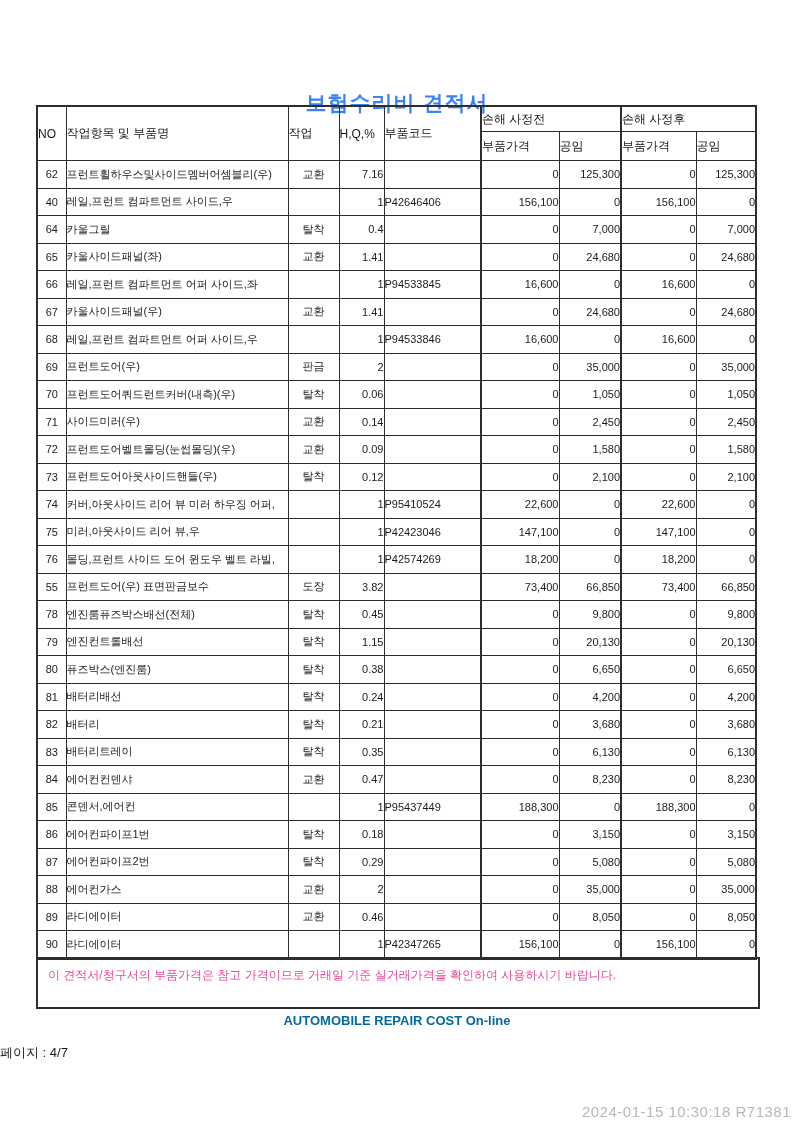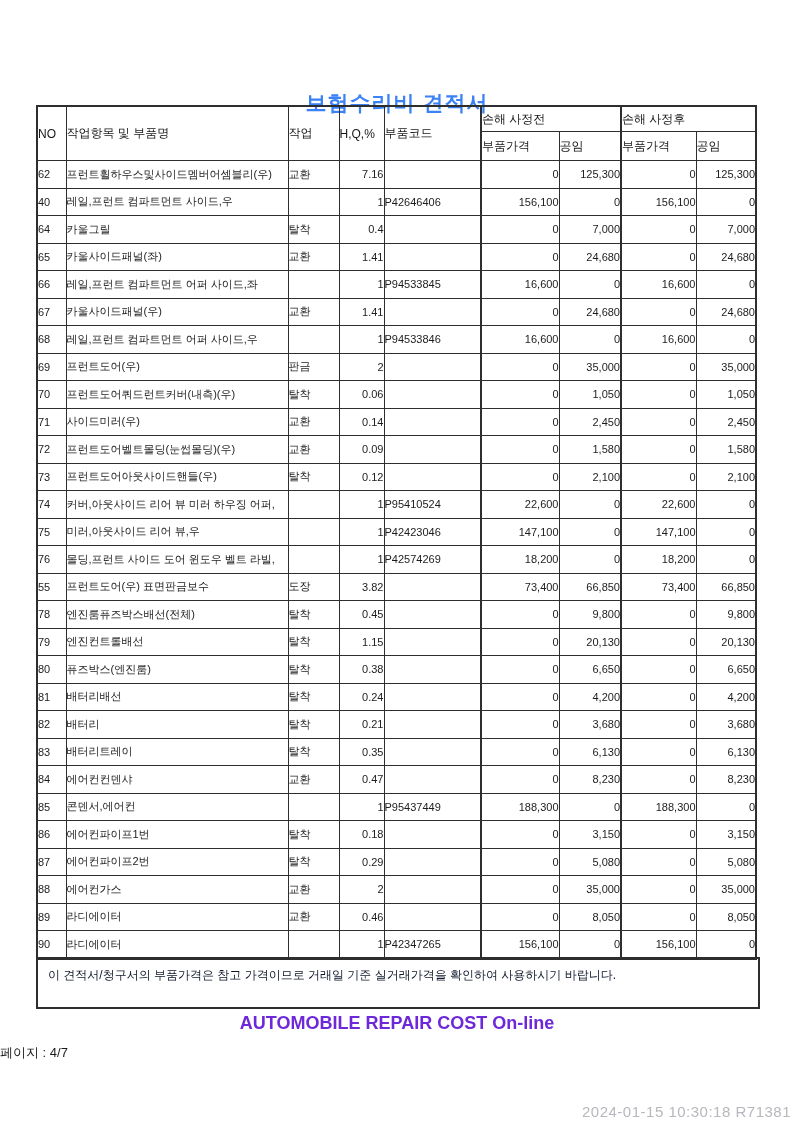--- a/index.html
+++ b/index.html
@@ -51,44 +51,44 @@
     color: #161616;
   }
   thead tr.hrow1 th { height: 24px; }
   thead tr.hrow2 th { height: 28px; }
   table.estimate tbody td {
     height: 26.5px;
     font-size: 11px;
     color: #1c1c1c;
   }
   .grp-l { border-left: 2px solid #2e2e2e !important; }
-  .c-center { text-align: left; }
+  .c-center { text-align: center; }
   .c-name   { text-align: left; padding-left: 17px; padding-right: 4px; margin-left: 37px; }
   .c-right  { text-align: right; padding-right: 4px; }
   .c-code   { text-align: left; padding-left: 5px; }
   .notice-box {
     position: absolute;
     left: 36px;
     top: 957px;
     width: 700px;
     height: 30px;
     border: 2px solid #2e2e2e;
     padding: 8px 10px 10px 10px;
     font-size: 12px;
-    color: #0f172a;
+    color: #ec4899;
   }
   .footer-title {
     position: absolute;
     top: 1013px;
     left: 0;
     width: 100%;
     text-align: center;
-    font-size: 18px;
+    font-size: 13px;
     font-weight: bold;
-    color: #6d28d9;
+    color: #0369a1;
   }
   .page-label {
     position: absolute;
     top: 1044px;
     left: 0;
     width: 100%;
     text-align: left;
     font-size: 13px;
     color: #1c1c1c;
   }

